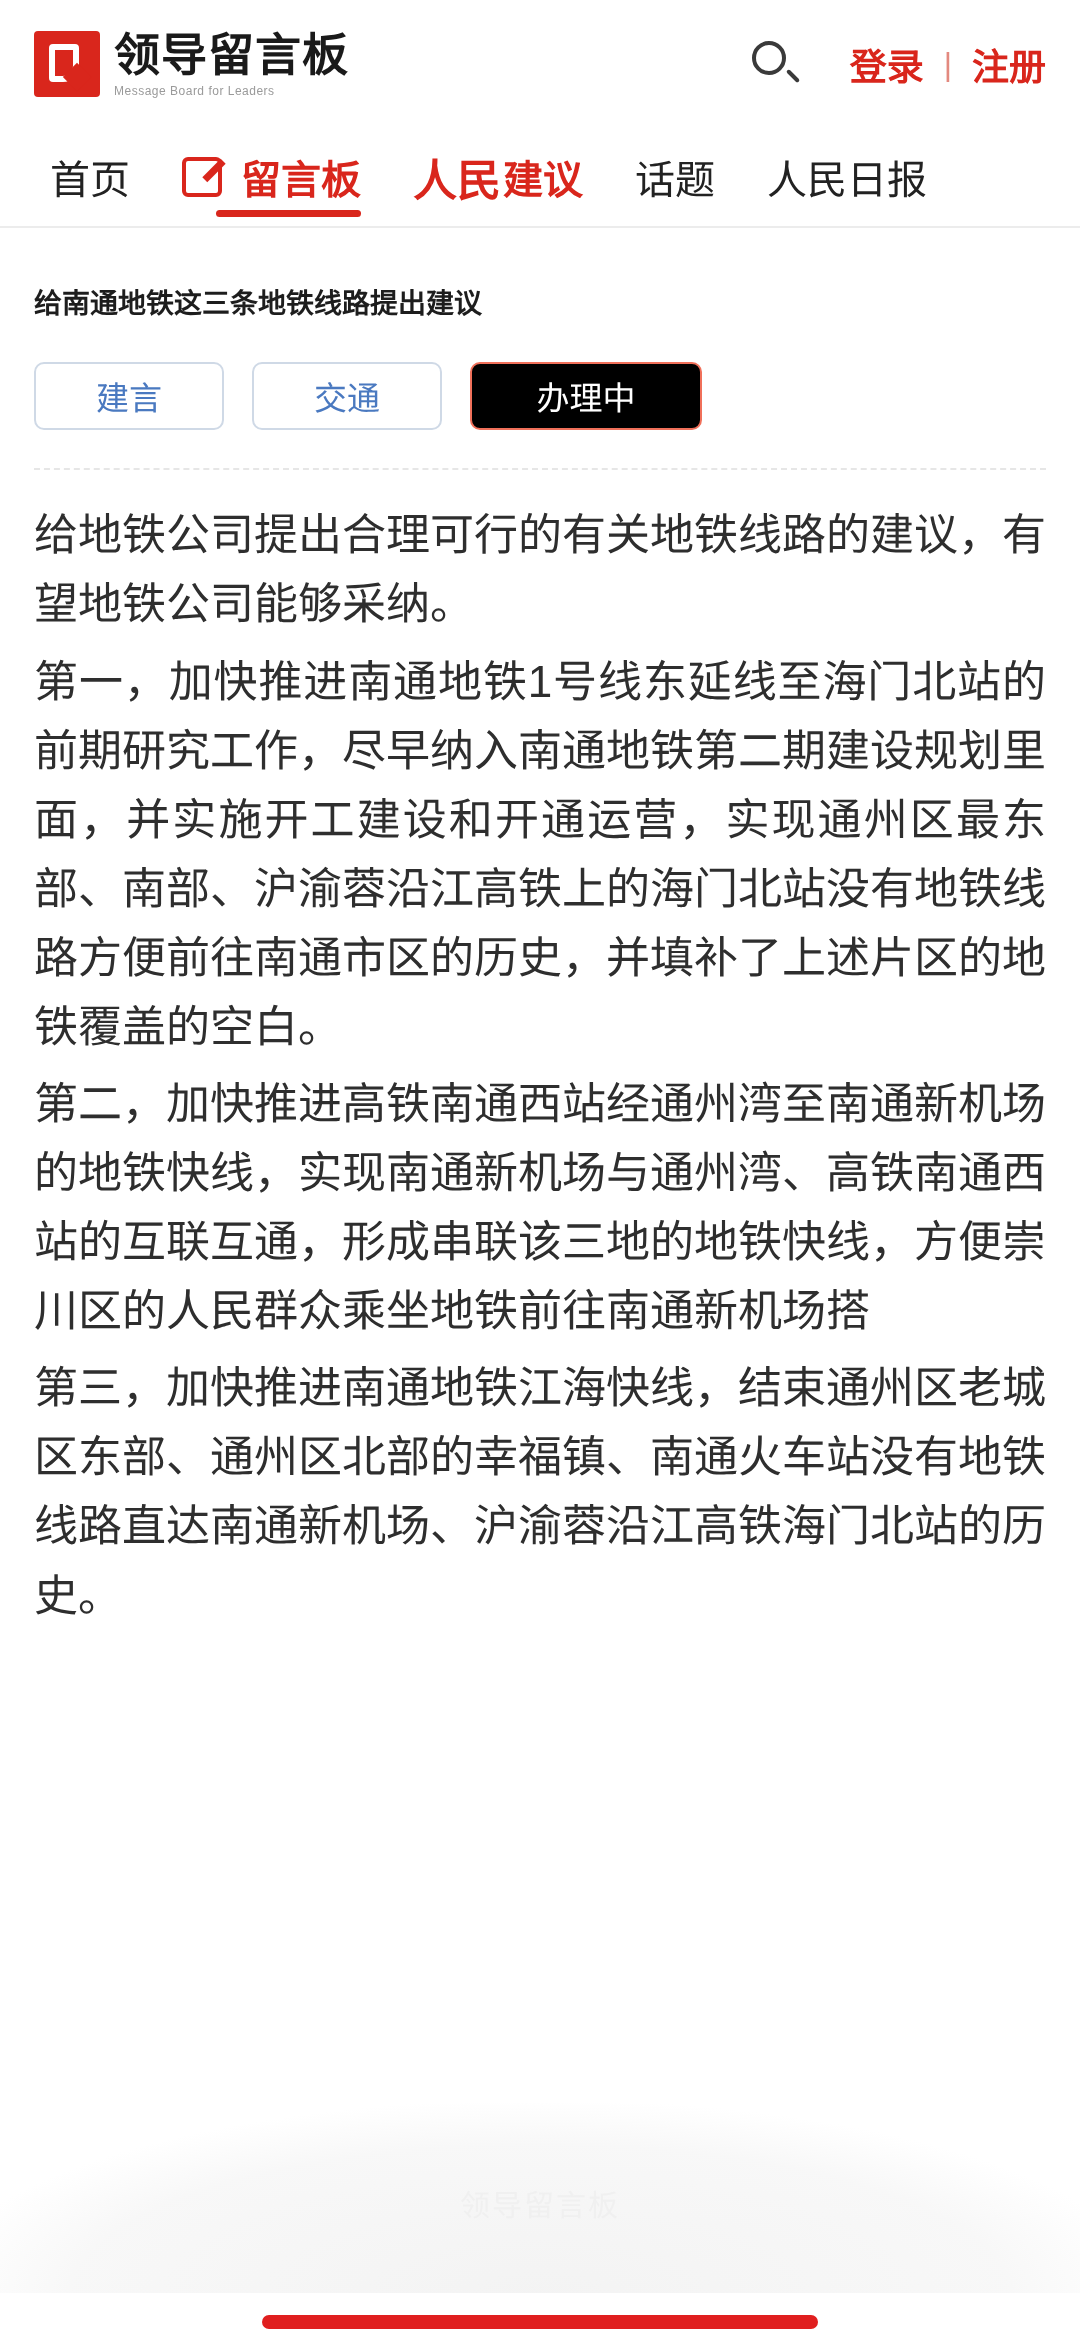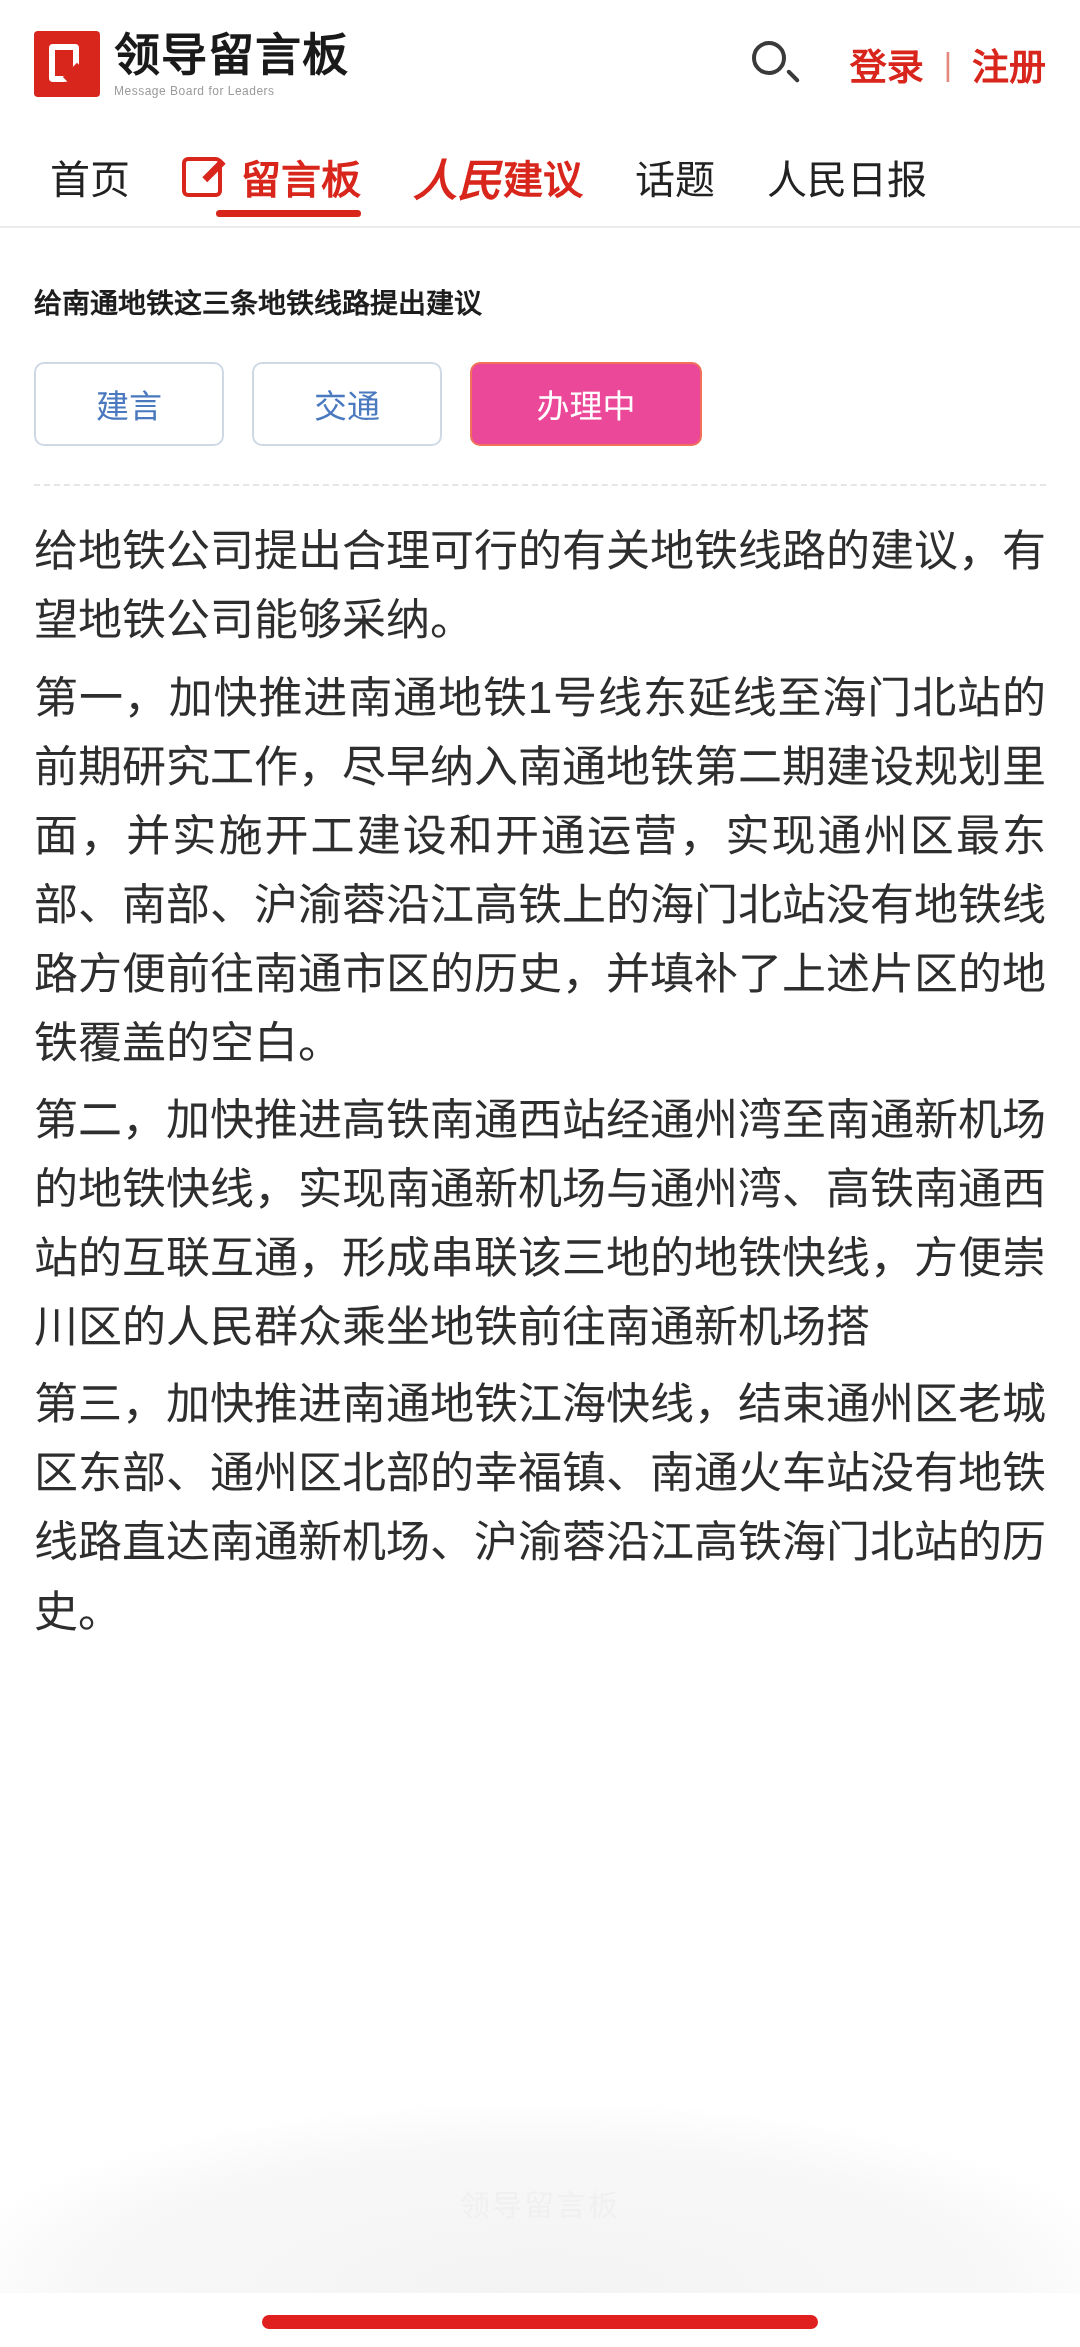--- a/index.html
+++ b/index.html
@@ -170,21 +170,20 @@
     position: absolute;
     right: -9px;
     top: 6px;
     width: 26px;
     height: 7px;
     background: #d9261c;
     transform: rotate(-45deg);
   }
   .nav-ren {
     font-family: "Liberation Serif", "DejaVu Serif", serif;
-    font-style: italic;
     font-weight: bold;
     color: #d9261c;
     font-size: 44px;
     margin-right: 2px;
   }
   .nav-item .sugg-red {
     color: #d9261c;
     font-weight: bold;
   }
 
@@ -201,35 +200,35 @@
     line-height: 1.3;
   }
   .tags {
     display: flex;
     align-items: center;
     margin-top: 40px;
     padding-bottom: 38px;
     border-bottom: 2px dashed #e6e6e6;
   }
   .tag {
-    height: 84px;
+    height: 68px;
     min-width: 190px;
     border: 2px solid #cfd9e6;
     border-radius: 10px;
     color: #4a79c0;
     font-size: 33px;
     display: flex;
     align-items: center;
     justify-content: center;
     margin-right: 28px;
     box-sizing: border-box;
     background: #ffffff;
   }
   .tag.status {
-    background: #ec4899;
+    background: #000000;
     border-color: #f0705a;
     color: #ffffff;
     min-width: 232px;
   }
   .body-text p {
     font-size: 44px;
     line-height: 1.57;
     color: #2e2e2e;
     margin: 0 0 8px 0;
     text-align: justify;

